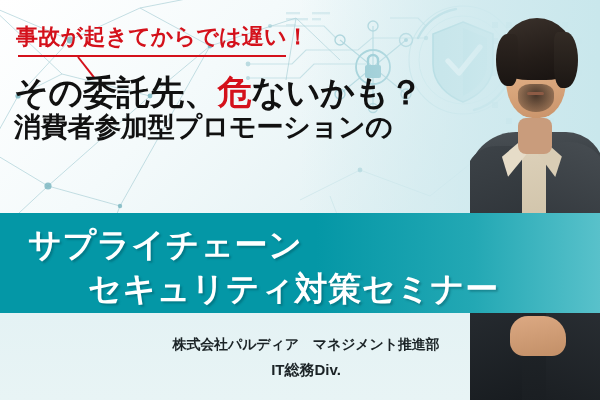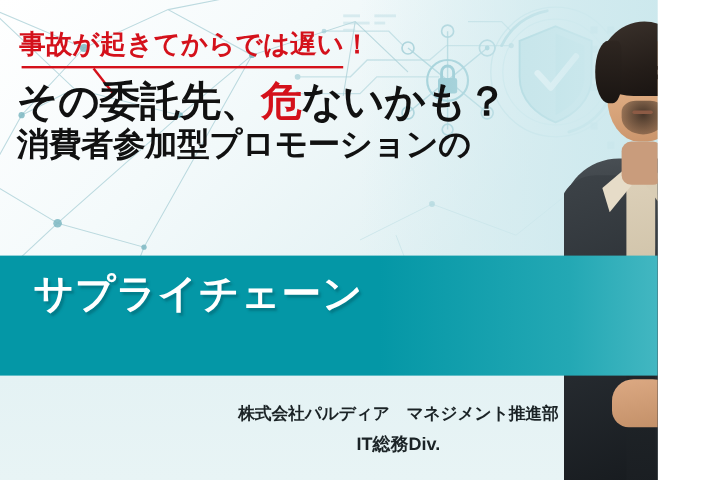--- a/index.html
+++ b/index.html
@@ -2,21 +2,21 @@
 <html><head>
 <meta charset="utf-8">
 <style>
   html,body{margin:0;padding:0;}
   body{
     width:600px;height:400px;overflow:hidden;
     font-family:"Liberation Sans","DejaVu Sans",sans-serif;
     background:#ffffff;
   }
   #banner{
-    position:relative;width:548px;height:400px;overflow:hidden;
+    position:relative;width:600px;height:400px;overflow:hidden;
     background:linear-gradient(135deg,#ffffff 0%,#f4fafb 28%,#e2f1f3 62%,#dceff2 100%);
   }
 
   
   .bg-layer{position:absolute;inset:0;pointer-events:none;}
   .bg-right-tint{
     position:absolute;left:300px;top:0;width:300px;height:400px;
     background:linear-gradient(90deg,rgba(214,238,241,0) 0%,rgba(206,233,238,.85) 60%,rgba(201,231,236,1) 100%);
   }
   .bg-bottom-tint{
@@ -45,40 +45,40 @@
   }
   #kicker-rule{
     position:absolute;left:2px;top:33px;width:268px;height:2px;background:#d4111b;
   }
   #kicker-tail{
     position:absolute;left:62px;top:34px;width:26px;height:2px;background:#d4111b;
     transform:rotate(52deg);transform-origin:left center;
   }
 
   
-  #headline{position:absolute;left:14px;top:67px;}
+  #headline{position:absolute;left:14px;top:74px;}
   .hl-main{
     font-size:34px;font-weight:700;color:#111111;white-space:nowrap;letter-spacing:-.01em;
     line-height:1.08;
   }
   .hl-main .danger{color:#d4111b;}
   .hl-sub{
     font-size:27px;font-weight:700;color:#111111;white-space:nowrap;letter-spacing:-.01em;
     line-height:1.24;
   }
 
   
   #free-badge{
     position:absolute;left:27px;top:347px;
     border:2px solid #0a97a8;border-radius:22px;
     padding:5px 14px 6px;
     color:#0a97a8;font-size:15px;font-weight:700;white-space:nowrap;
     background:rgba(255,255,255,.55);
   }
-  #speaker{position:absolute;left:192px;top:336px;width:280px;text-align:center;}
+  #speaker{position:absolute;left:166px;top:336px;width:280px;text-align:center;}
   .sp-org{font-size:14px;font-weight:700;color:#1b2326;white-space:nowrap;letter-spacing:-.01em;}
   .sp-name-row{margin-top:7px;white-space:nowrap;display:flex;align-items:baseline;justify-content:center;gap:12px;}
   .sp-div{font-size:15px;font-weight:700;color:#1b2326;}
   .sp-name{font-size:21px;font-weight:700;color:#1b2326;letter-spacing:.22em;padding-left:6px;}
 
   
   #person{position:absolute;left:470px;top:0px;width:130px;height:400px;overflow:hidden;}
   #p-body{
     position:absolute;left:-2px;top:132px;width:136px;height:268px;
     background:linear-gradient(175deg,#4a5055 0%,#31373c 22%,#23282c 55%,#1a1e22 100%);
@@ -303,20 +303,21 @@
     <div class="p-eye" id="p-eye-r"></div>
     <div id="p-mouth"></div>
     <div id="p-hair"></div>
     <div id="p-hair-l"></div>
     <div id="p-hair-r"></div>
     <div id="p-hands"></div>
   </div>
 
   <div id="title-bar">
     <div class="tl1">サプライチェーン</div>
+    <div class="tl2">セキュリティ対策セミナー</div>
   </div>
 
 
   <div id="speaker">
     <div class="sp-org">株式会社パルディア　マネジメント推進部</div>
     <div class="sp-name-row">
       <span class="sp-div">IT総務Div.</span>
     </div>
   </div>
 

